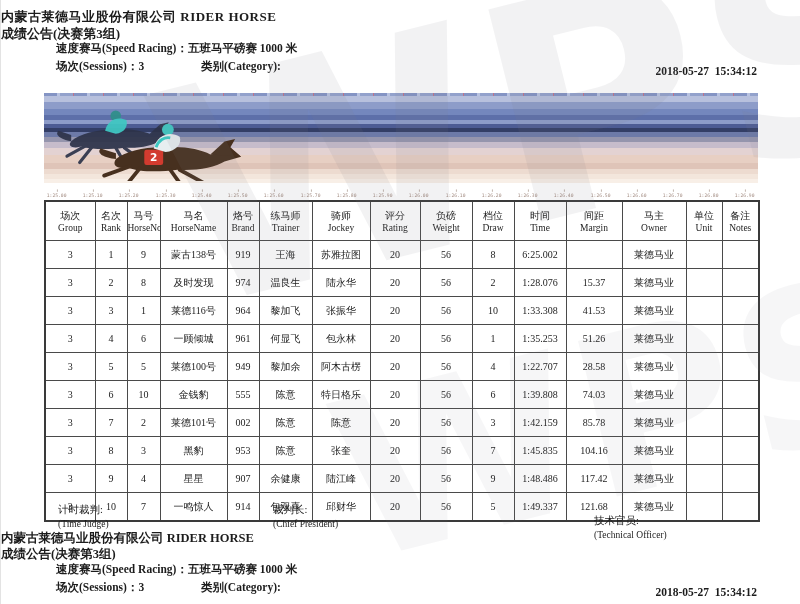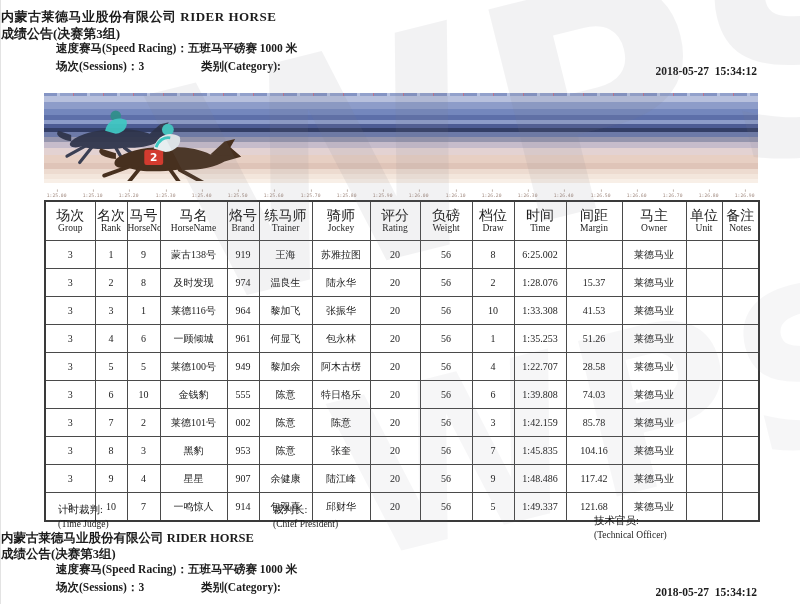--- a/index.html
+++ b/index.html
@@ -29,21 +29,21 @@
     background:repeating-linear-gradient(90deg,#8494c4 0 13px,#b8c2e0 13px 16px,#93a2cc 16px 29px,#c0728a 29px 30px);z-index:2;}
   .horses{position:absolute;left:4px;top:2px;z-index:3;}
   .tick-row{position:absolute;left:43px;top:183px;width:714px;height:15px;background:#fff;display:flex;justify-content:space-between;align-items:flex-end;z-index:2;}
   .tick{font-size:6px;color:#a58f85;font-family:"DejaVu Sans Mono",monospace;transform:scale(0.78);transform-origin:center bottom;position:relative;padding-top:4px;}
   .tick::before{content:"";position:absolute;top:0;left:50%;width:1px;height:3px;background:#b0a096;}
   
   .results{position:absolute;left:43px;top:200px;z-index:4;}
   table{border-collapse:collapse;table-layout:fixed;width:714px;background:rgba(255,255,255,0.0);}
   th,td{border:1px solid #4a4a4a;text-align:center;vertical-align:middle;overflow:hidden;white-space:nowrap;}
   thead th{height:38px;font-weight:normal;padding:0;}
-  thead .zh{font-size:14px;line-height:13px;padding-top:2px;}
+  thead .zh{font-size:10px;line-height:13px;padding-top:2px;}
   thead .en{font-size:9.5px;line-height:13px;font-family:"Liberation Serif",serif;}
   tbody td{height:25px;font-size:10px;}
   table{border:2px solid #3a3a3a;}
   
   .sig{position:absolute;font-size:10.5px;z-index:4;}
   .sig .en{font-size:9.5px;margin-top:2px;}
   .sig-time{left:57px;top:503px;}
   .sig-chief{left:272px;top:503px;font-family:Liberation Serif, serif;}
   .sig-tech{left:593px;top:514px;}
   .b1{top:530px;font-size:12.5px;font-weight:bold;z-index:4;}

